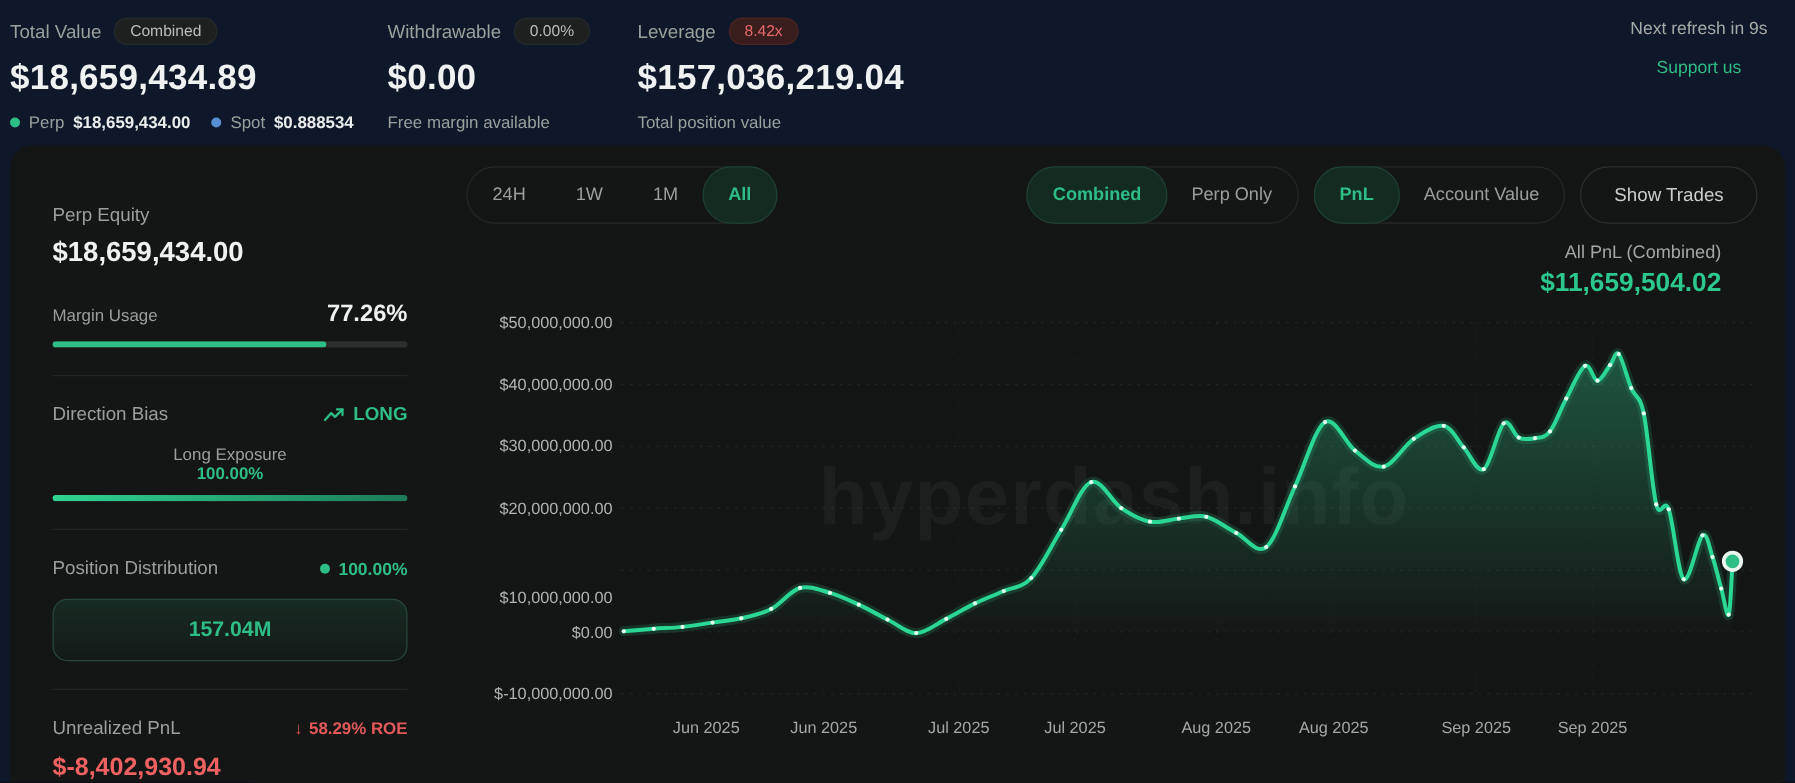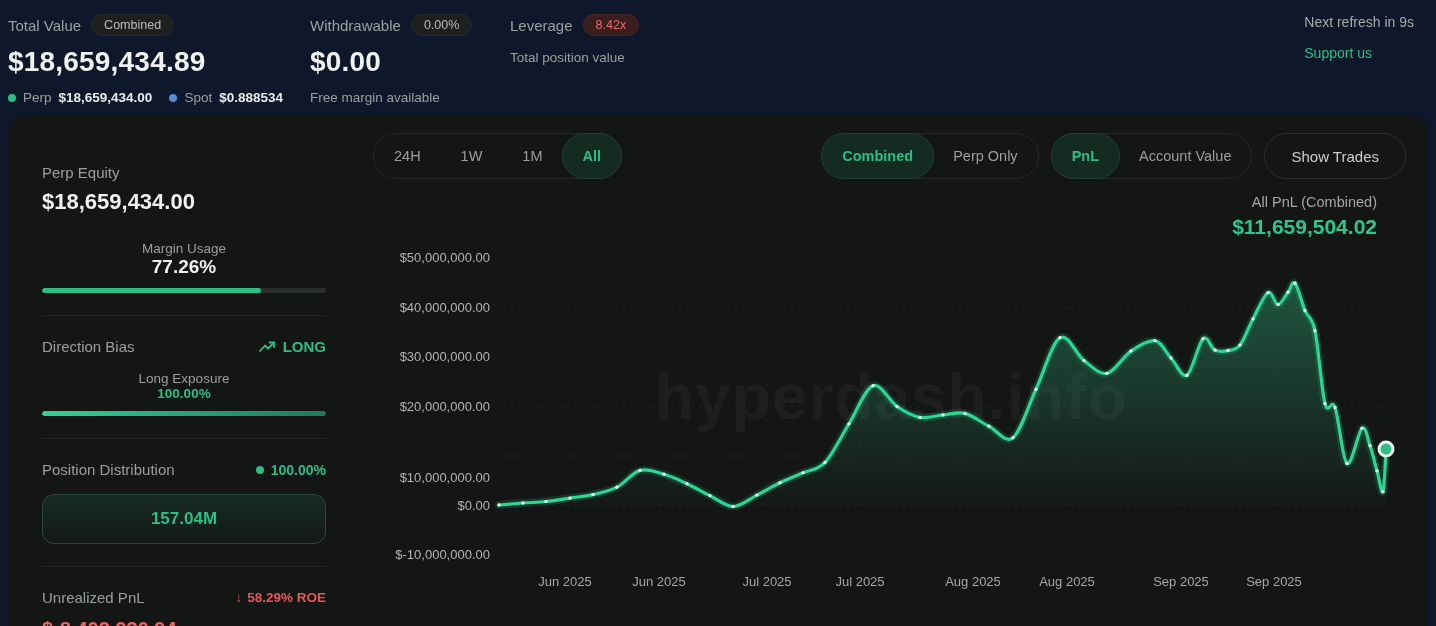--- a/index.html
+++ b/index.html
@@ -13,35 +13,35 @@
   .tlabelrow { display:flex; align-items:center; gap:10px; height:26px; }
   .tlabel { font-size:15px; color:#9aa09c; }
   .pill { font-size:12.5px; color:#b9bdbb; background:#1d201f; border:1px solid #262a28; border-radius:999px; padding:3px 12px; }
   .pill.red { background:#3a1d1d; border-color:#4a2424; color:#e96a6a; }
   .tvalue { margin-top:8px; font-size:28px; font-weight:700; color:#f0f2f1; letter-spacing:0.2px; }
   .tsub { margin-top:12px; font-size:13.5px; color:#9aa09c; display:flex; align-items:center; gap:7px; }
   .tsub b { color:#e9ecea; font-weight:700; }
   .dot { width:8px; height:8px; border-radius:50%; display:inline-block; }
   .dot.green { background:#2ebd85; } .dot.blue { background:#568fd6; }
   .spot-gap { margin-left:10px; }
-  .tright { margin-left:auto; text-align:left; padding-right:6px; }
+  .tright { margin-left:auto; text-align:center; padding-right:6px; }
   .refresh { font-size:14px; color:#a6aaa7; margin-top:2px; }
   .support { display:inline-block; margin-top:15px; font-size:14px; color:#2ebd85; cursor:pointer; text-decoration:none; }
 
   
   .panel { position:absolute; left:8px; right:8px; top:116px; height:540px; background:#141615; border-radius:18px; }
 
   
   .sidebar { position:absolute; left:34px; top:28px; width:284px;margin-top:20px; }
   .srow { display:flex; justify-content:space-between; align-items:center; }
   .slabel { font-size:15px; color:#9a9f9b; }
   .slabel-sm { font-size:13.5px; color:#9a9f9b; }
   .sval-white { font-size:19px; color:#eef1ef; font-weight:700;text-align:center; }
   .equity-value { margin-top:8px; font-size:22px; font-weight:700; color:#f0f2f1; }
-  .margin-row { margin-top:26px;flex-direction:column; }
+  .margin-row { margin-top:26px; }
   .bar { margin-top:10px; height:5px; border-radius:3px; background:#2a2e2c; overflow:hidden; }
   .bar-fill { height:100%; border-radius:3px; background:#2ebd85; }
   .bar-fill.grad { background:linear-gradient(90deg,#2fd492,#1d7a58); }
   .divider { height:1px; background:#212523; margin:22px 0; }
   .green { color:#2ebd85; }
   .bias-val { display:flex; align-items:center; gap:7px; font-size:15px; color:#2ebd85; font-weight:600; }
   .exposure-row { margin-top:16px;flex-direction:column; }
   .sval-green { font-size:13.5px; color:#2ebd85; font-weight:600; }
   .pd-val { display:flex; align-items:center; gap:7px; font-size:14px; color:#2ebd85; font-weight:600; }
   .pd-box { margin-top:16px; height:50px; border:1px solid #27483a; border-radius:12px;
@@ -104,20 +104,21 @@
       </div>
       <div class="tvalue">$0.00</div>
       <div class="tsub">Free margin available</div>
     </div>
 
     <div class="tcol3">
       <div class="tlabelrow">
         <span class="tlabel">Leverage</span>
         <span class="pill red">8.42x</span>
       </div>
+      <div class="tvalue">$157,036,219.04</div>
       <div class="tsub">Total position value</div>
     </div>
 
     <div class="tright">
       <div class="refresh">Next refresh in 9s</div>
       <a class="support">Support us</a>
     </div>
   </header>
 
   <main class="panel">

